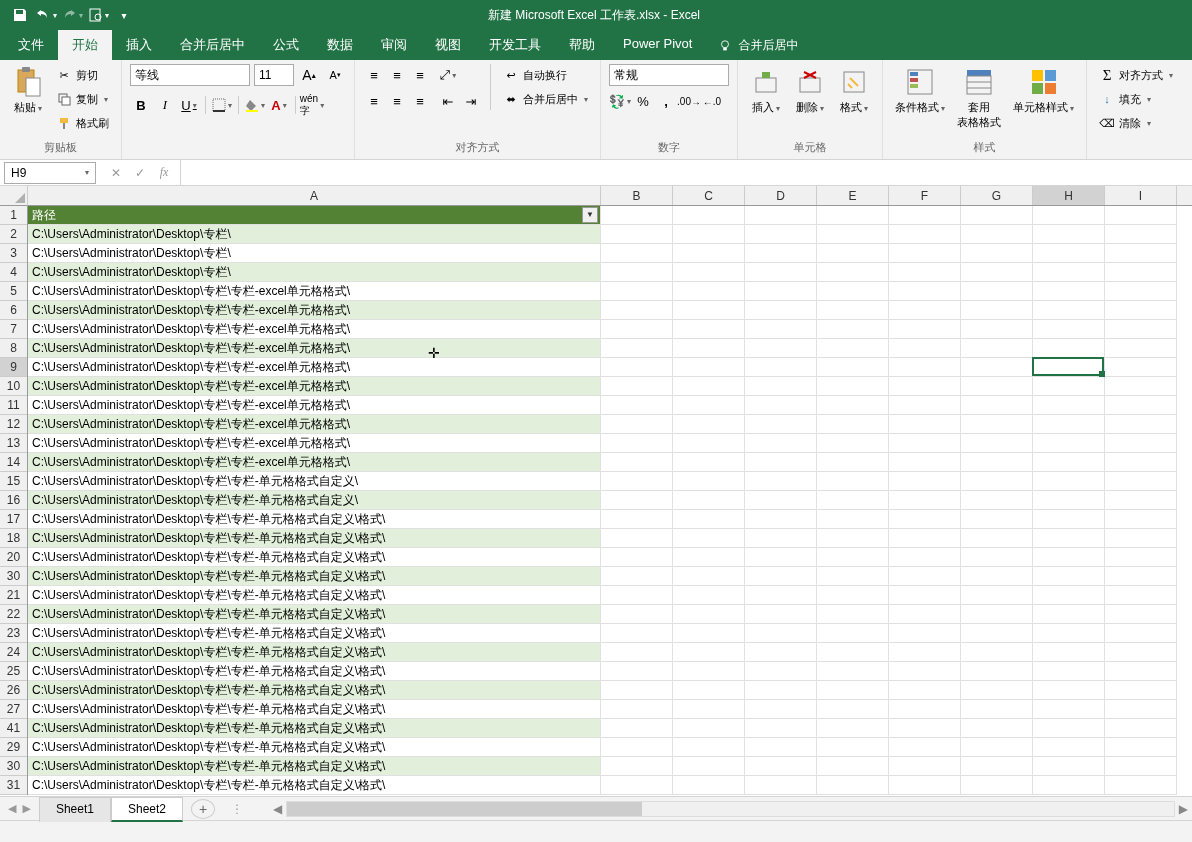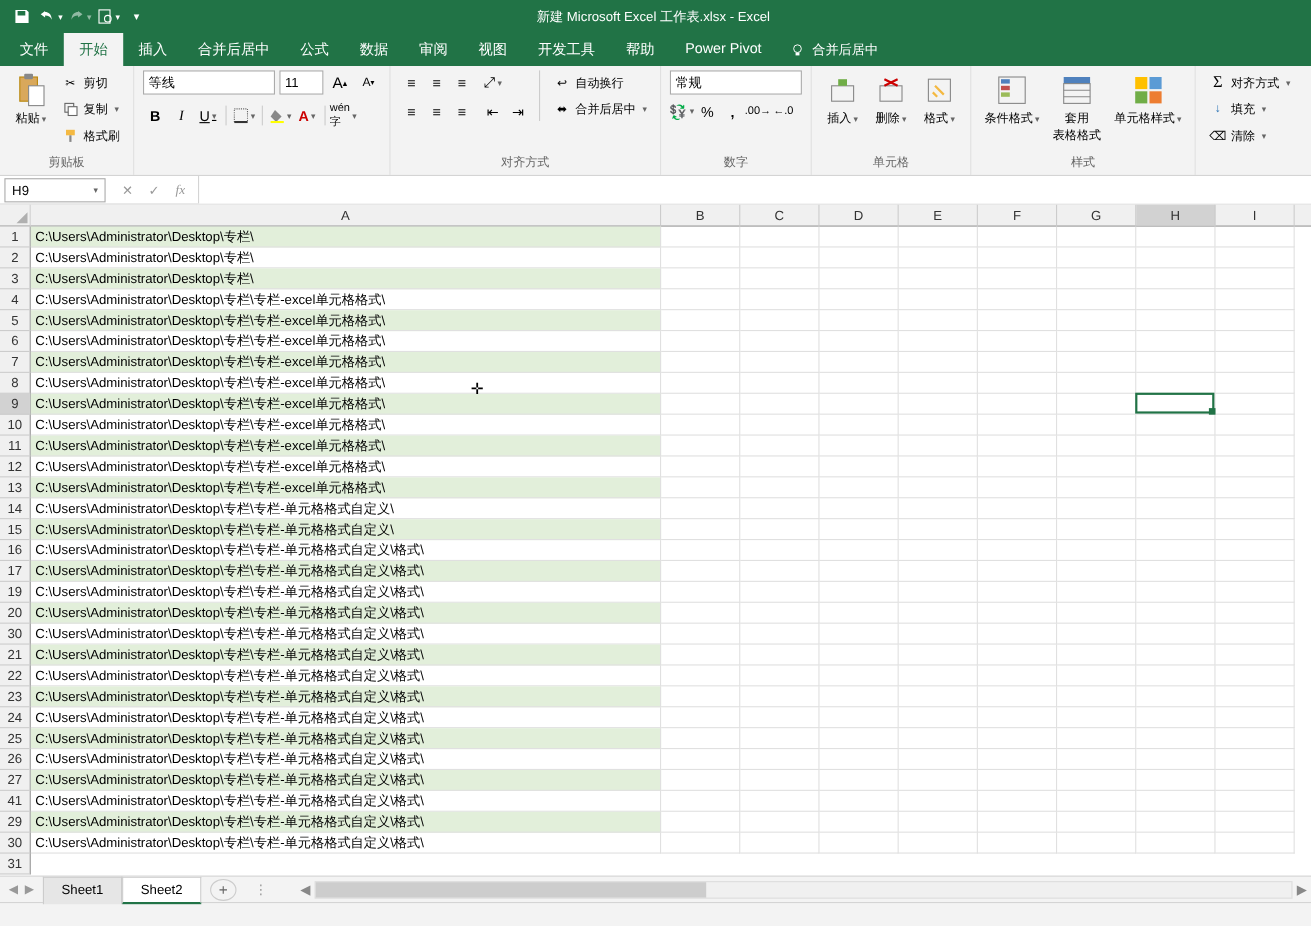--- a/index.html
+++ b/index.html
@@ -413,37 +413,48 @@
       <div class="row-h">8</div>
       <div class="row-h sel">9</div>
       <div class="row-h">10</div>
       <div class="row-h">11</div>
       <div class="row-h">12</div>
       <div class="row-h">13</div>
       <div class="row-h">14</div>
       <div class="row-h">15</div>
       <div class="row-h">16</div>
       <div class="row-h">17</div>
-      <div class="row-h">19</div>
+      <div class="row-h">18</div>
       <div class="row-h">20</div>
       <div class="row-h">30</div>
       <div class="row-h">21</div>
       <div class="row-h">22</div>
       <div class="row-h">23</div>
       <div class="row-h">24</div>
       <div class="row-h">25</div>
       <div class="row-h">26</div>
       <div class="row-h">27</div>
       <div class="row-h">41</div>
       <div class="row-h">29</div>
       <div class="row-h">30</div>
       <div class="row-h">31</div>
     </div>
   <div class="cells" id="cells">
       <div class="row">
+        <div class="cell header-cell" style="width: 573px;">路径<div class="filter-btn">▼</div></div>
+        <div class="cell" style="width: 72px;"></div>
+        <div class="cell" style="width: 72px;"></div>
+        <div class="cell" style="width: 72px;"></div>
+        <div class="cell" style="width: 72px;"></div>
+        <div class="cell" style="width: 72px;"></div>
+        <div class="cell" style="width: 72px;"></div>
+        <div class="cell" style="width: 72px;"></div>
+        <div class="cell" style="width: 72px;"></div>
+      </div>
+      <div class="row">
         <div class="cell band-even" style="width: 573px;">C:\Users\Administrator\Desktop\专栏\</div>
         <div class="cell" style="width: 72px;"></div>
         <div class="cell" style="width: 72px;"></div>
         <div class="cell" style="width: 72px;"></div>
         <div class="cell" style="width: 72px;"></div>
         <div class="cell" style="width: 72px;"></div>
         <div class="cell" style="width: 72px;"></div>
         <div class="cell" style="width: 72px;"></div>
         <div class="cell" style="width: 72px;"></div>
       </div>

